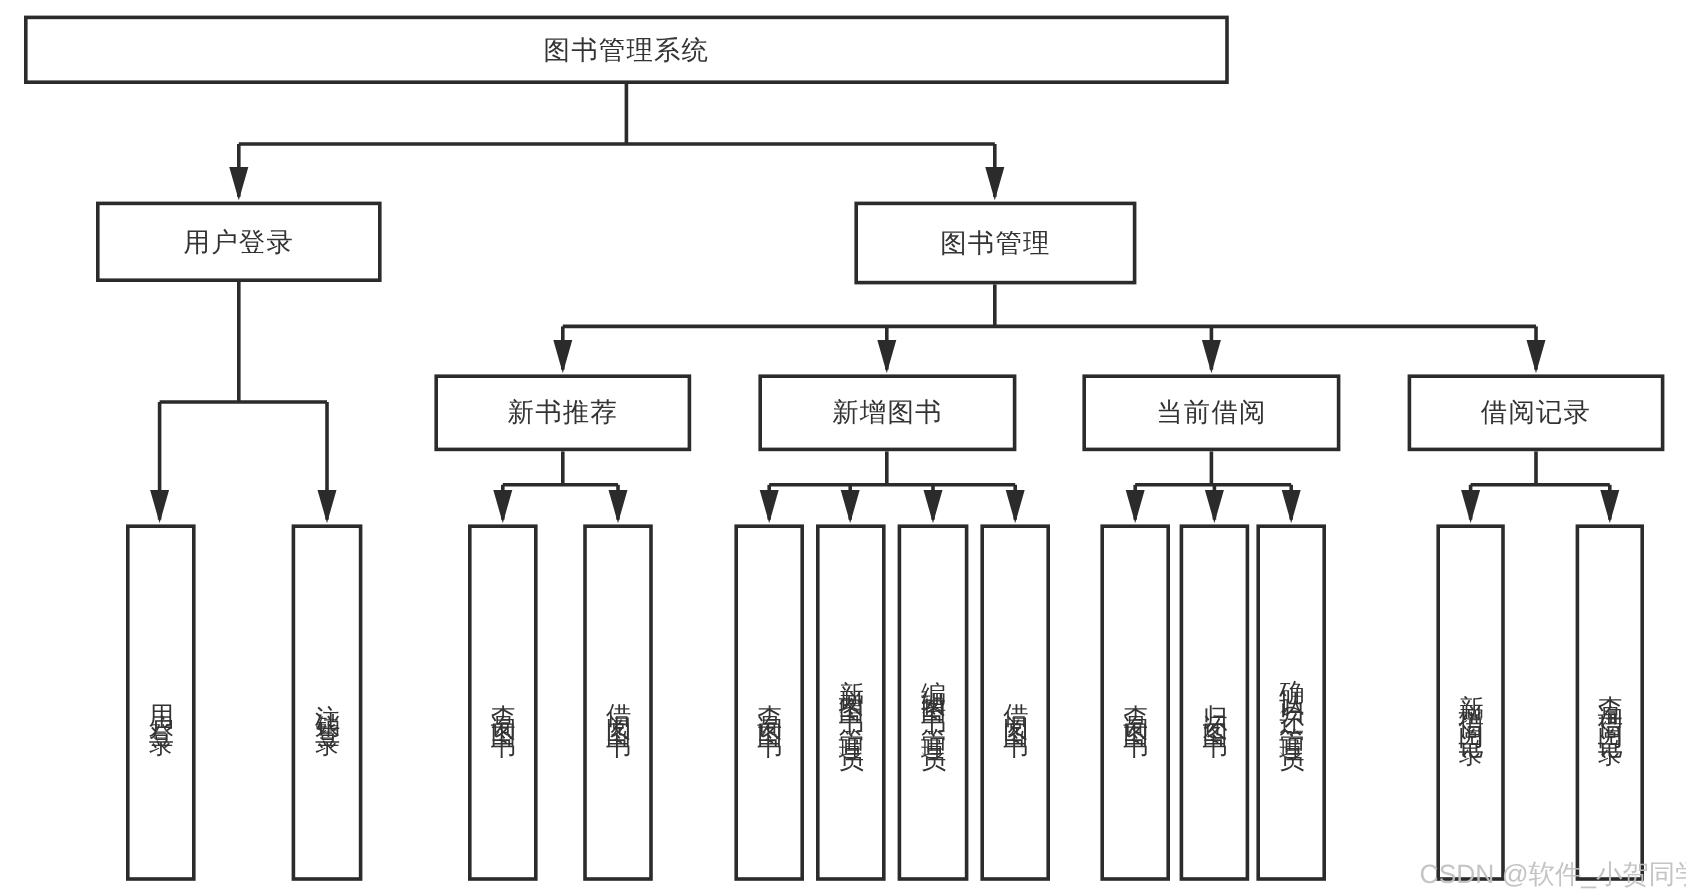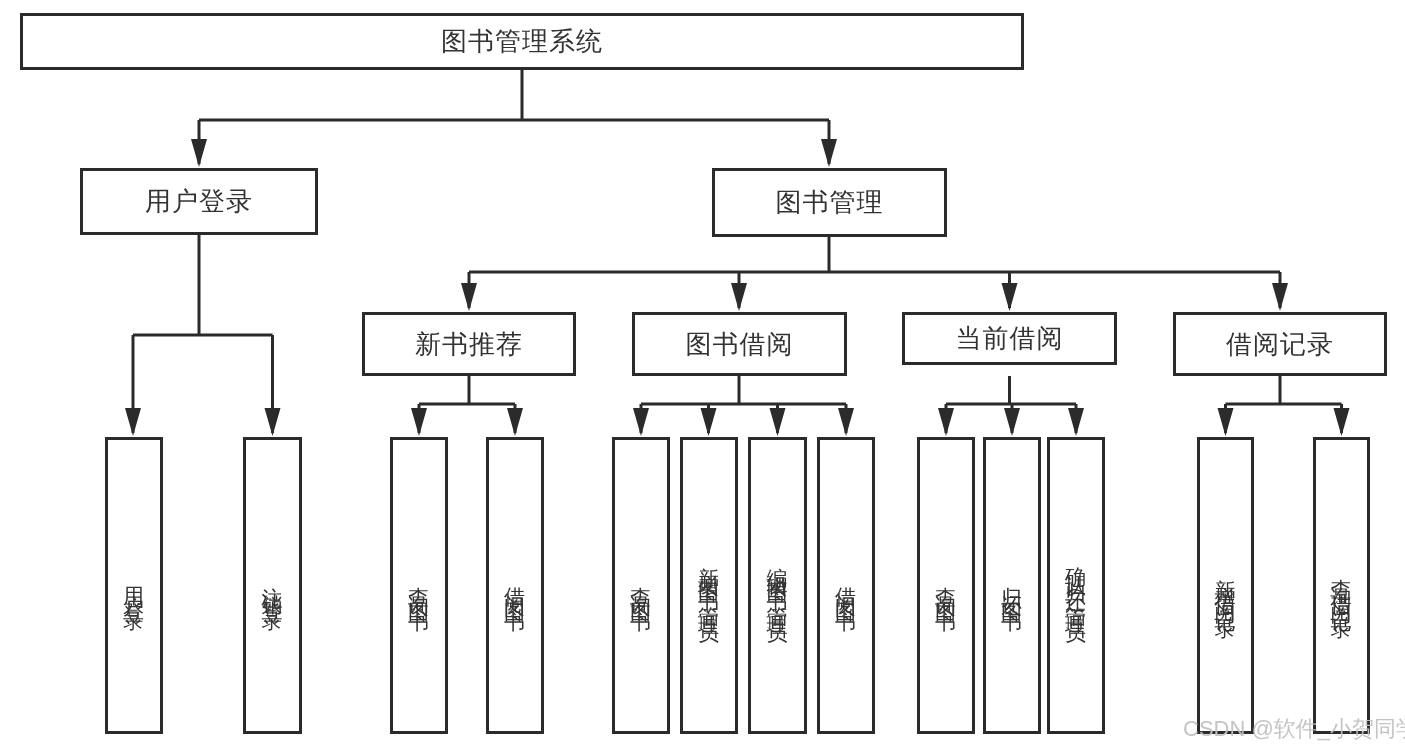--- a/index.html
+++ b/index.html
@@ -21,21 +21,21 @@
     position: absolute;
     box-sizing: border-box;
     background: #ffffff;
     border: 3px solid #2b2b2b;
     display: flex;
     align-items: center;
     justify-content: center;
     color: #333333;
     z-index: 2;
   }
-  .box.h { font-size: 26px; letter-spacing: 1px; white-space: nowrap; }
+  .box.h { font-size: 22px; letter-spacing: 1px; white-space: nowrap; }
   .box.v {
     writing-mode: vertical-rl;
     text-orientation: mixed;
     font-size: 21px;
     letter-spacing: 8px;
     line-height: 1;
   }
   .watermark {
     position: absolute;
     left: 1183px;
@@ -105,22 +105,22 @@
       <path d="M1341.5 404 V433" marker-end="url(#arr)"></path>
     </g>
   </svg>
 
   <div class="box h" style="left:20px; top:13px; width:1004px; height:57px;">图书管理系统</div>
 
   <div class="box h" style="left:80px; top:168px; width:238px; height:67px;">用户登录</div>
   <div class="box h" style="left:712px; top:168px; width:235px; height:69px;">图书管理</div>
 
   <div class="box h" style="left:362px; top:312px; width:214px; height:64px;">新书推荐</div>
-  <div class="box h" style="left:632px; top:312px; width:215px; height:64px;">图书借阅</div>
-  <div class="box h" style="left:902px; top:312px; width:215px; height:53px;">当前借阅</div>
+  <div class="box h" style="left:632px; top:312px; width:215px; height:64px;">新增图书</div>
+  <div class="box h" style="left:902px; top:312px; width:215px; height:64px;">当前借阅</div>
   <div class="box h" style="left:1173px; top:312px; width:214px; height:64px;">借阅记录</div>
 
   <div class="box v" style="left:105px; top:437px; width:58px; height:297px;">用户登录</div>
   <div class="box v" style="left:243px; top:437px; width:59px; height:297px;">注销登录</div>
 
   <div class="box v" style="left:390px; top:437px; width:58px; height:297px;">查询图书</div>
   <div class="box v" style="left:486px; top:437px; width:58px; height:297px;">借阅图书</div>
 
   <div class="box v" style="left:612px; top:437px; width:58px; height:297px;">查询图书</div>
   <div class="box v" style="left:680px; top:437px; width:58px; height:297px;">新增图书（管理员）</div>

